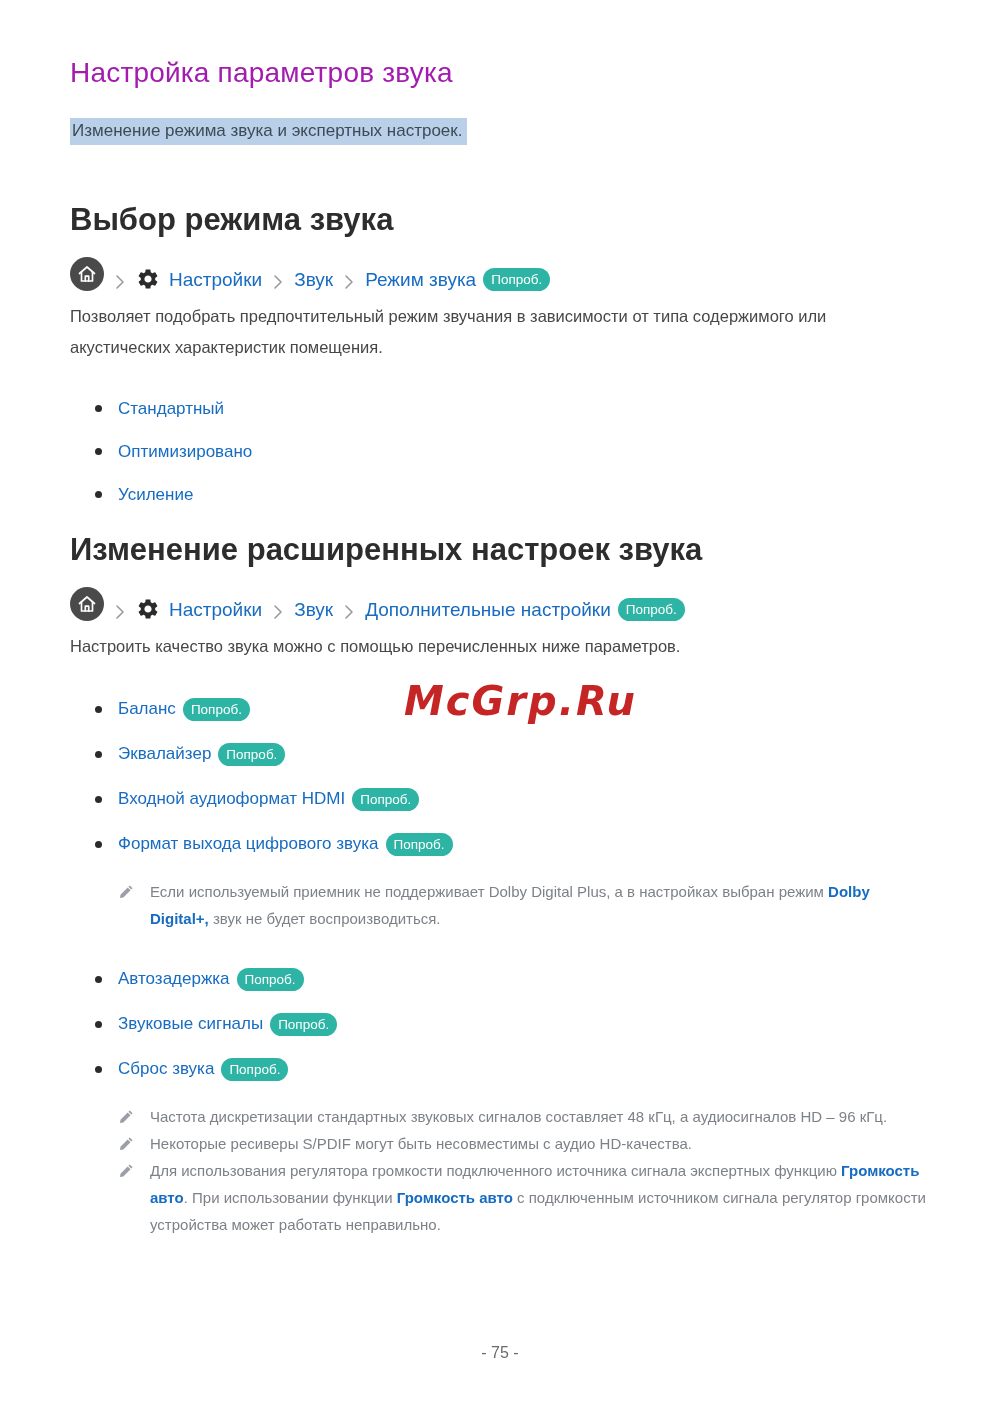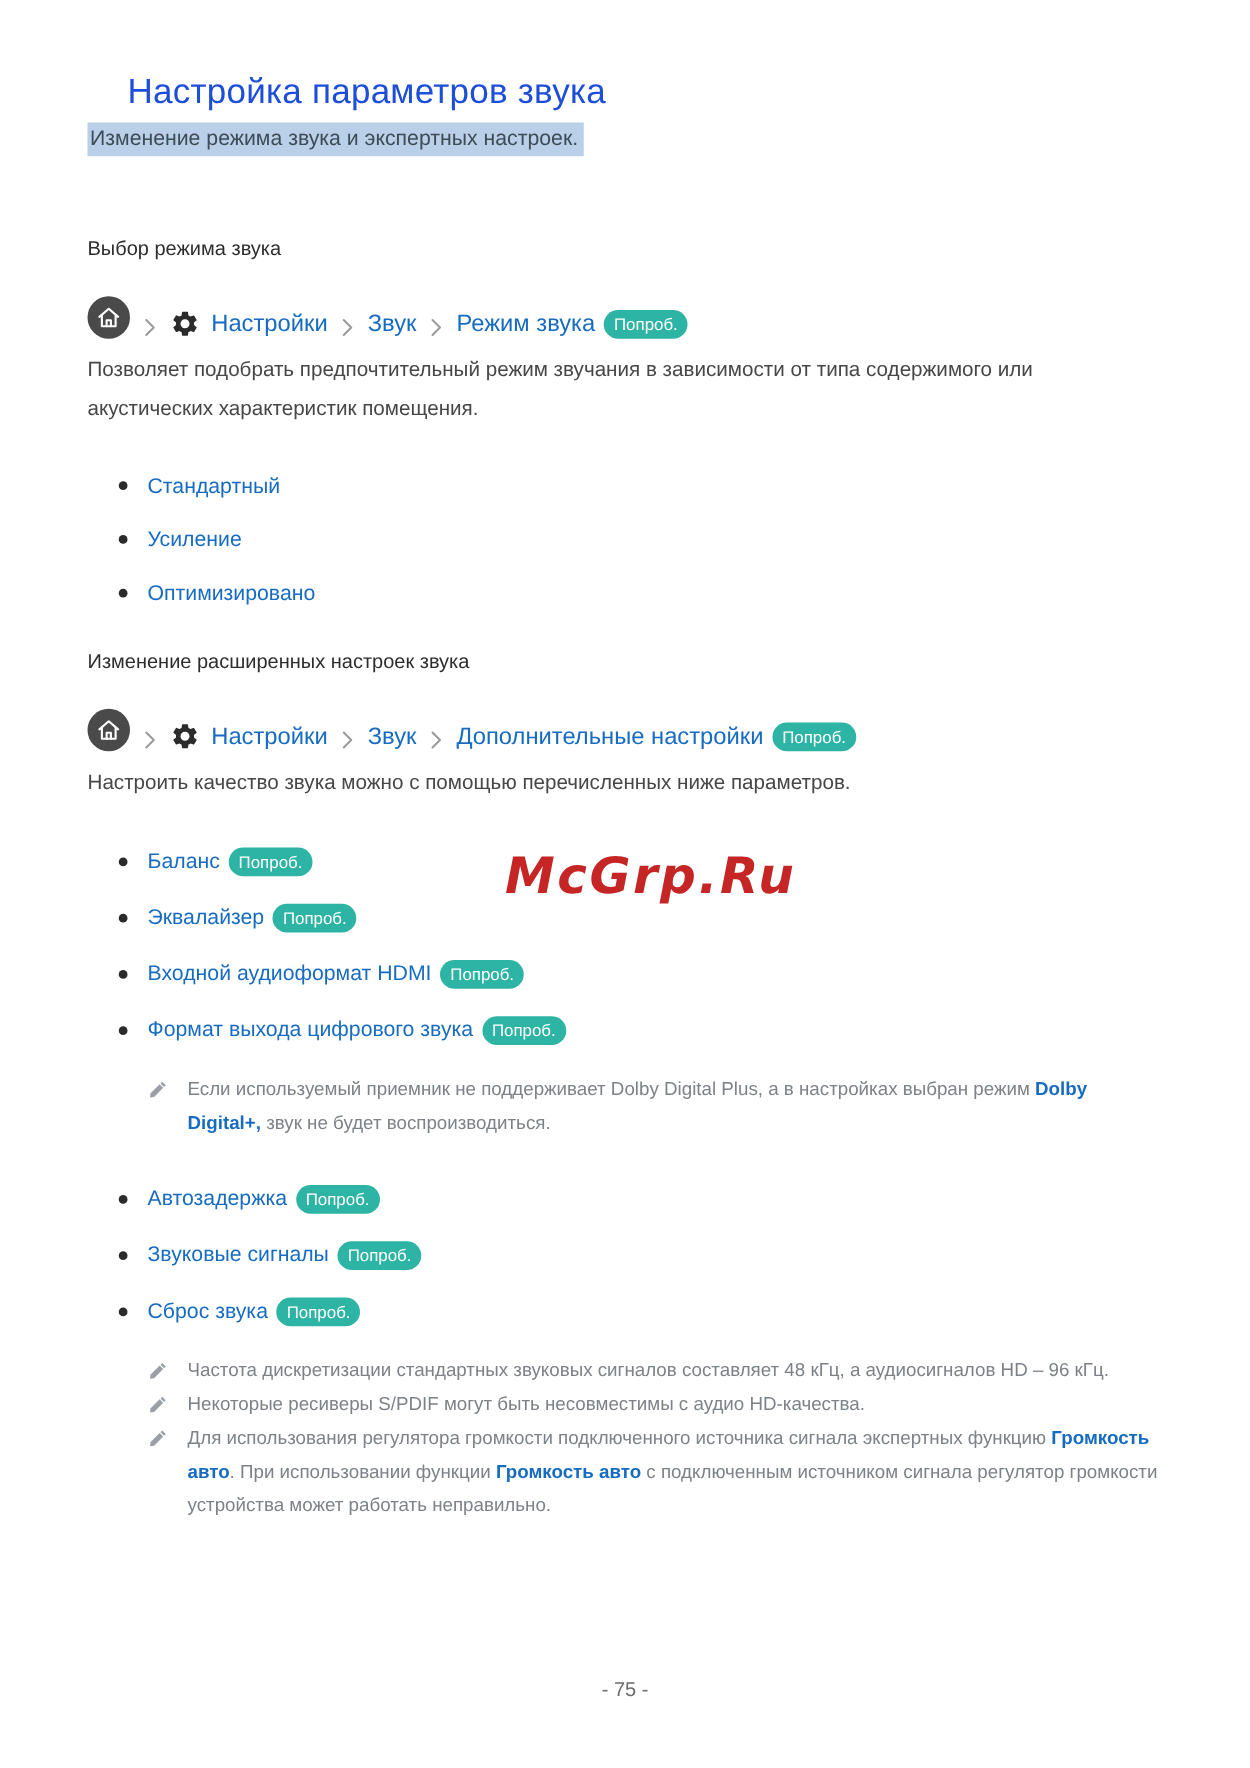--- a/index.html
+++ b/index.html
@@ -5,29 +5,29 @@
   * { margin: 0; padding: 0; box-sizing: border-box; }
   html, body { background: #ffffff; }
   body {
     width: 1000px; height: 1414px;
     font-family: "Liberation Sans", sans-serif;
     position: relative; overflow: hidden;
     color: #474747;
   }
   .page { position: relative; width: 1000px; height: 1414px; padding: 56px 70px 0 70px; }
 
-  h1.doc-title { font-size: 28px; font-weight: 500; color: #1d4ed8; line-height: 34px; letter-spacing: .2px; margin-left: 32px; }
+  h1.doc-title { font-size: 28px; font-weight: 500; color: #a21caf; line-height: 34px; letter-spacing: .2px; }
 
   .subtitle {
-    display: inline-block; margin-top: 8px;
+    display: inline-block; margin-top: 28px;
     font-size: 17px; line-height: 24px; color: #3d4b57;
     background: #b9d0e8; padding: 1px 4px 2px 2px;
   }
 
-  h2.section-heading { font-size: 16px; font-weight: 400; color: #2d2d2d; line-height: 30px; }
+  h2.section-heading { font-size: 31px; font-weight: 700; color: #2d2d2d; line-height: 30px; }
   .mt-sec1 { margin-top: 60px; }
   .mt-sec2 { margin-top: 30px; }
 
   .breadcrumb { display: flex; align-items: flex-end; margin-top: 20px; height: 36px; }
   .home-circle {
     width: 34px; height: 34px; border-radius: 50%;
     background: #4a4a4a; display: flex; align-items: center; justify-content: center;
     flex: none; cursor: pointer;
   }
   .chev { display: inline-flex; align-items: center; margin: 0 11px; flex: none; }
@@ -125,25 +125,25 @@
 
   <p class="para">Позволяет подобрать предпочтительный режим звучания в зависимости от типа содержимого или акустических характеристик помещения.</p>
 
   <ul class="blist blist-1">
     <li>
       <span class="dot"></span>
       <span class="blabel">Стандартный</span>
     </li>
     <li>
       <span class="dot"></span>
+      <span class="blabel">Оптимизировано</span>
+    </li>
+    <li>
+      <span class="dot"></span>
       <span class="blabel">Усиление</span>
-    </li>
-    <li>
-      <span class="dot"></span>
-      <span class="blabel">Оптимизировано</span>
     </li>
   </ul>
 
   <h2 class="section-heading mt-sec2">Изменение расширенных настроек звука</h2>
 
   <div class="breadcrumb">
     <span class="home-circle">
       <svg width="34" height="34" viewBox="0 0 34 34" aria-hidden="true">
         <g fill="none" stroke="#ffffff" stroke-width="1.7" stroke-linejoin="round" stroke-linecap="round">
           <path d="M9.5 16.5 L17 10 L24.5 16.5"></path>

